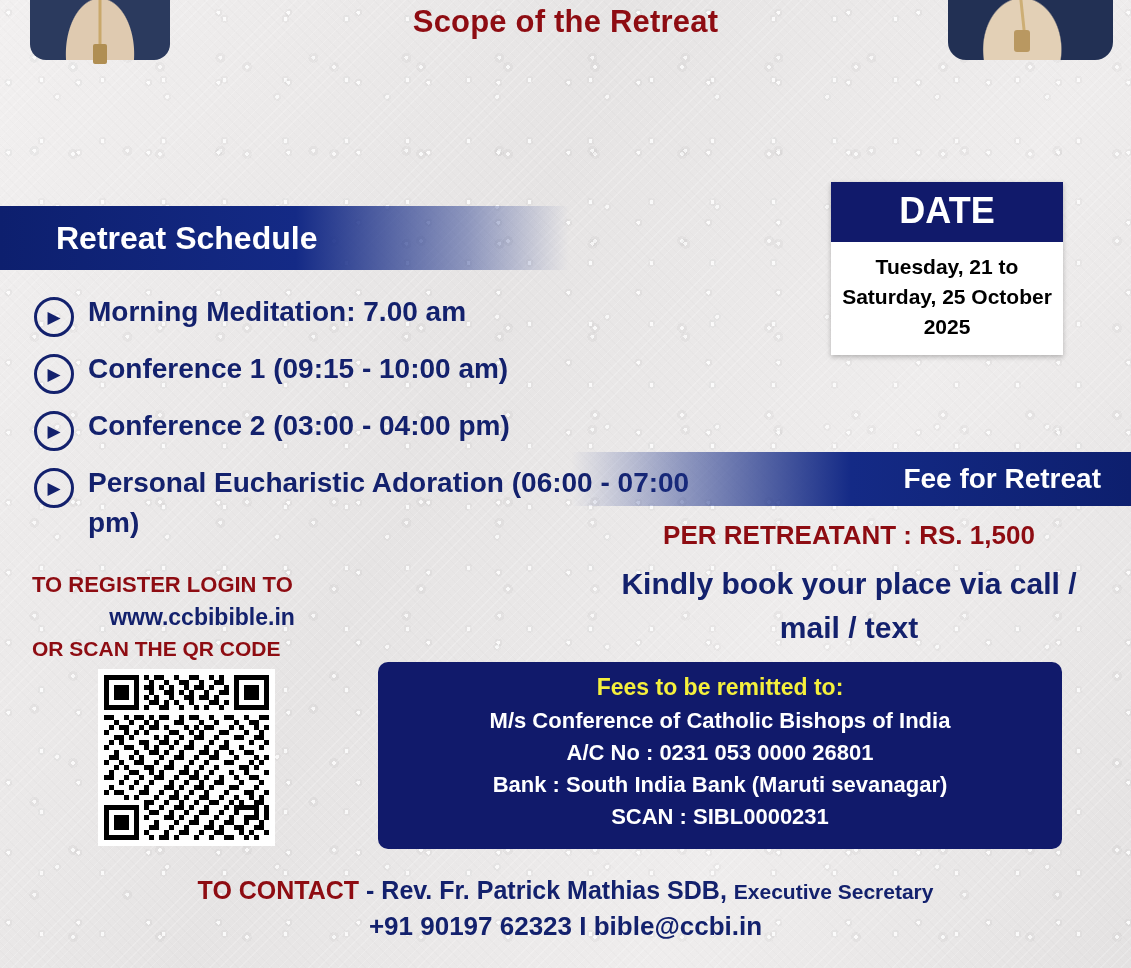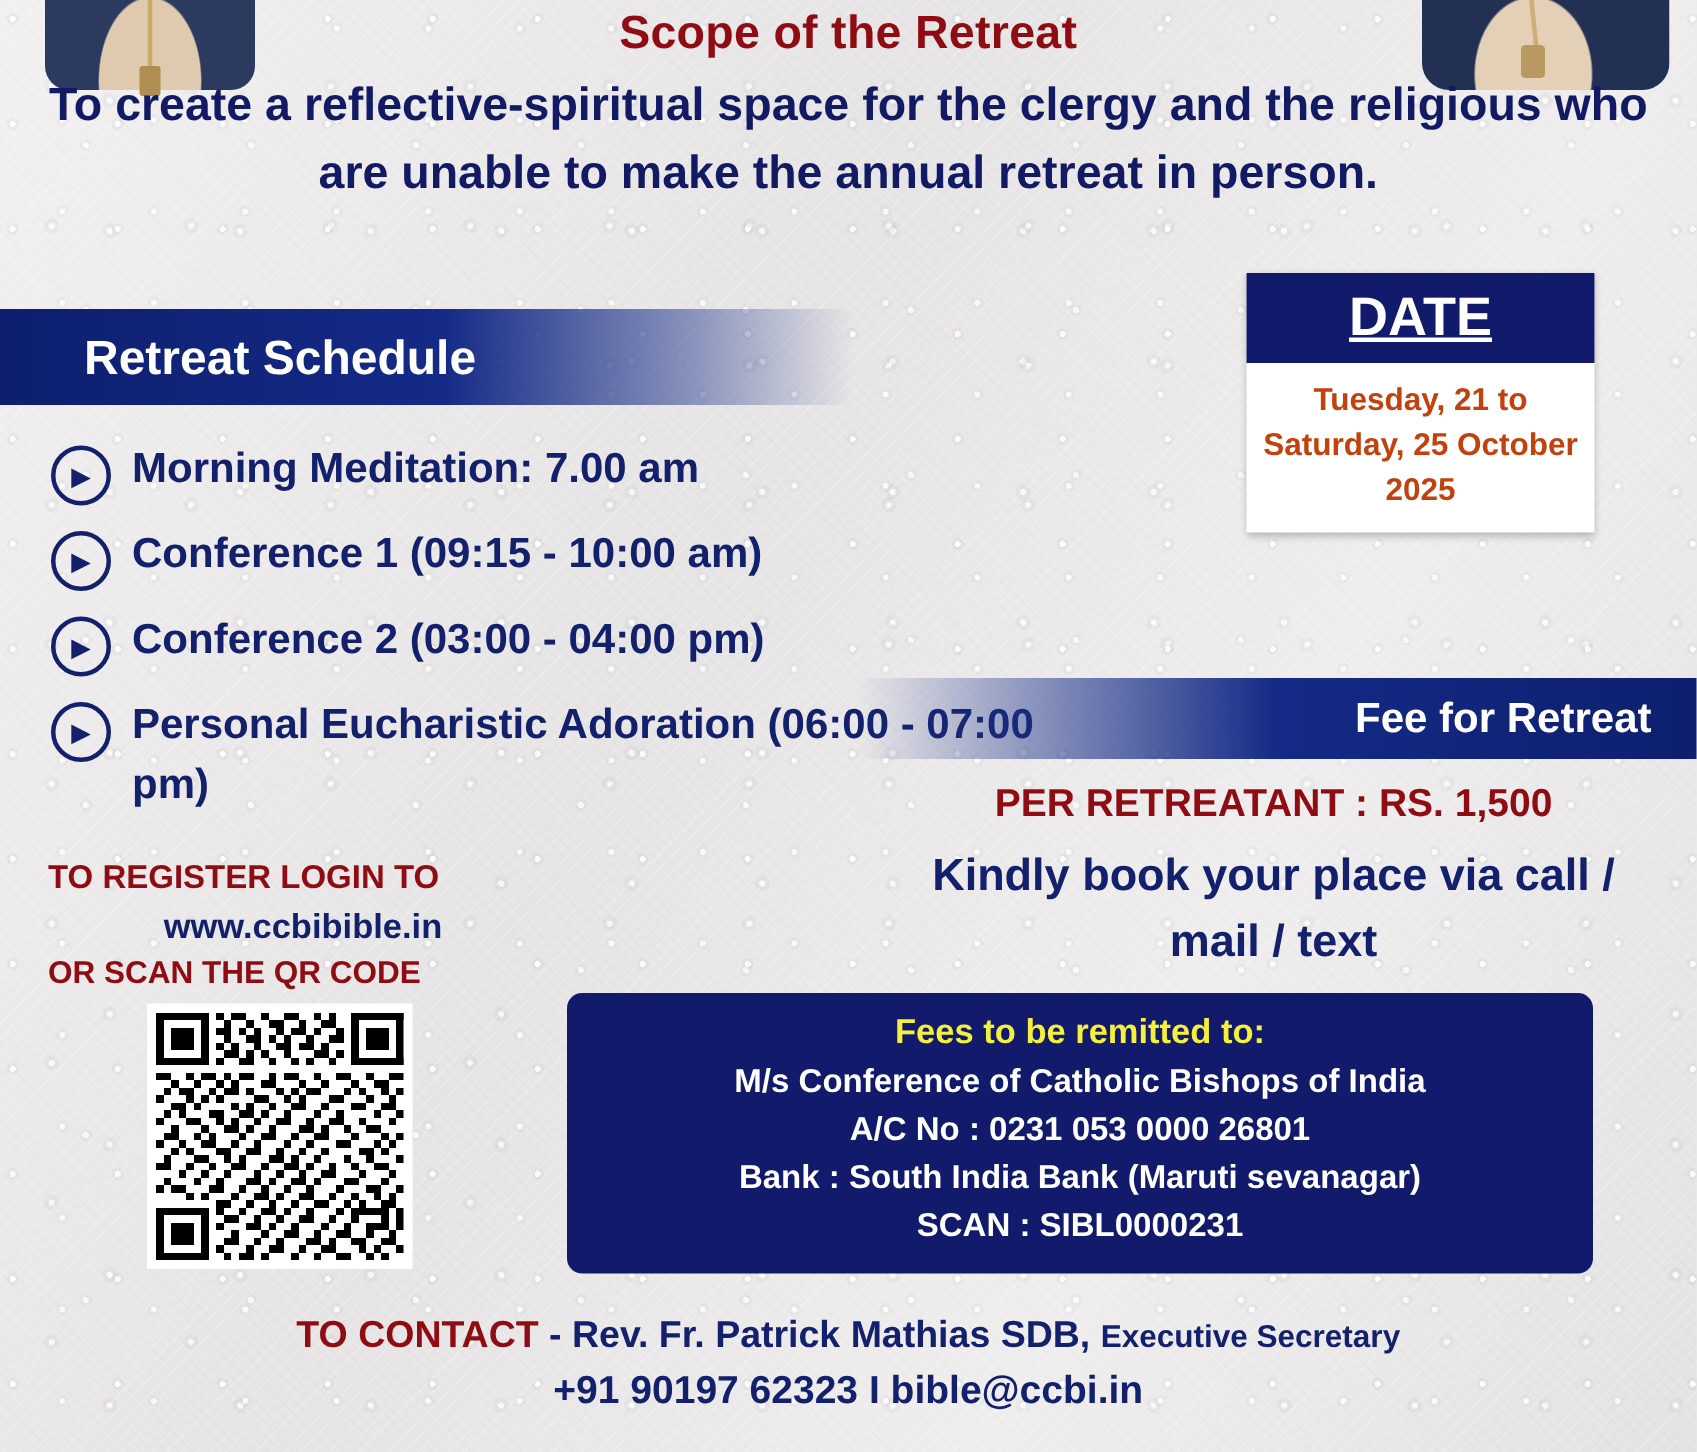--- a/index.html
+++ b/index.html
@@ -159,24 +159,23 @@
     background: #ffffff;
     box-shadow: 0 2px 5px rgba(0,0,0,0.25);
   }
   .date-head {
     background: #111a6b;
     color: #fff;
     font-size: 36px;
     font-weight: bold;
     text-align: center;
     padding: 8px 0 10px;
-    text-decoration: underline;
   }
   .date-body {
-    color: #c2410c;
+    color: #000000;
     font-size: 21px;
     font-weight: bold;
     text-align: center;
     line-height: 1.42;
     padding: 10px 6px 14px;
   }
 
   
   .fee-banner {
     position: absolute;
@@ -293,21 +292,20 @@
 <body>
 
 <div class="page">
   <div class="bg"></div>
   <div class="photo-left"></div>
   <div class="photo-right"></div>
 
   <div class="content">
 
     <div class="scope-title">Scope of the Retreat</div>
-    <div class="scope-body">To create a reflective-spiritual space for the clergy and the religious who are unable to make the annual retreat in person.</div>
 
     <div class="schedule-banner">
       <span class="label">Retreat Schedule</span>
     </div>
 
     <div class="schedule-list">
       <div class="sched-item">
         <span class="bullet">▶</span>
         <span class="sched-text">Morning Meditation: 7.00 am</span>
       </div>

